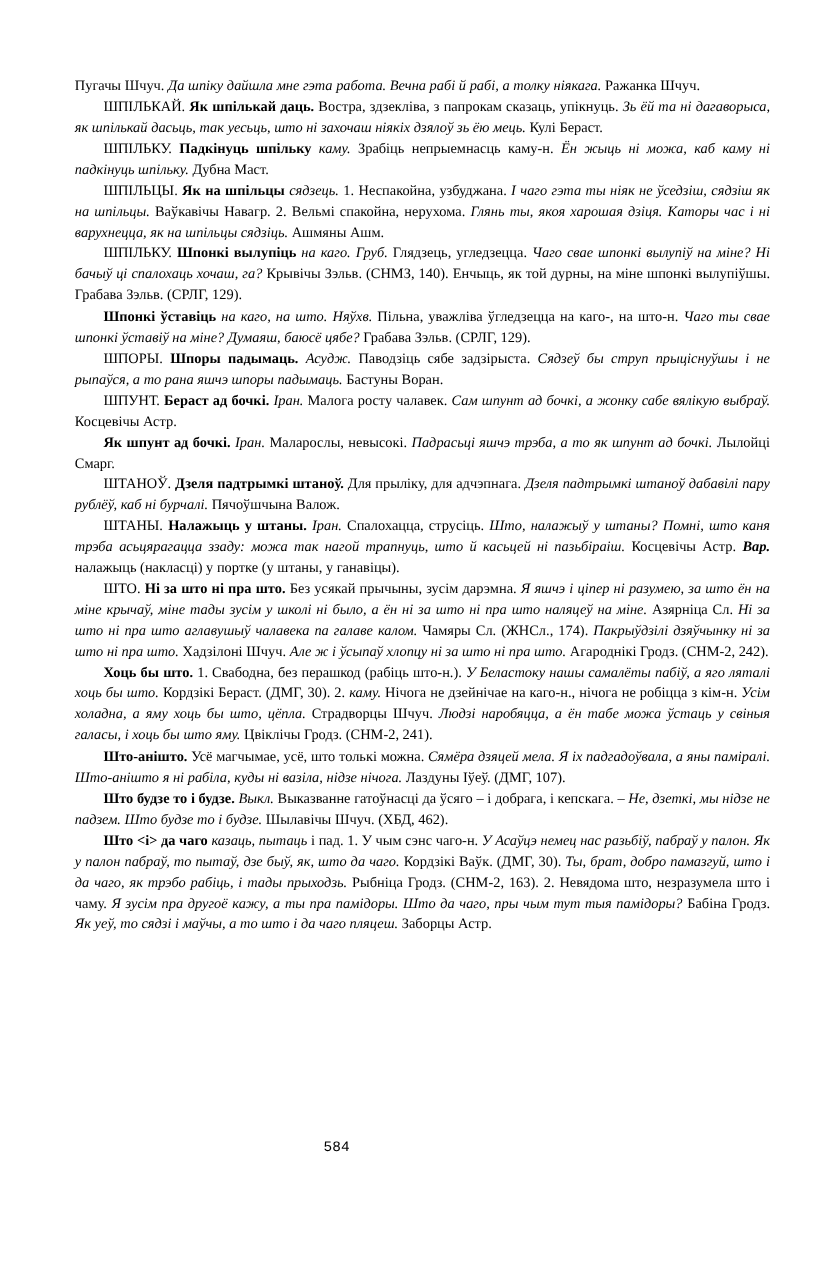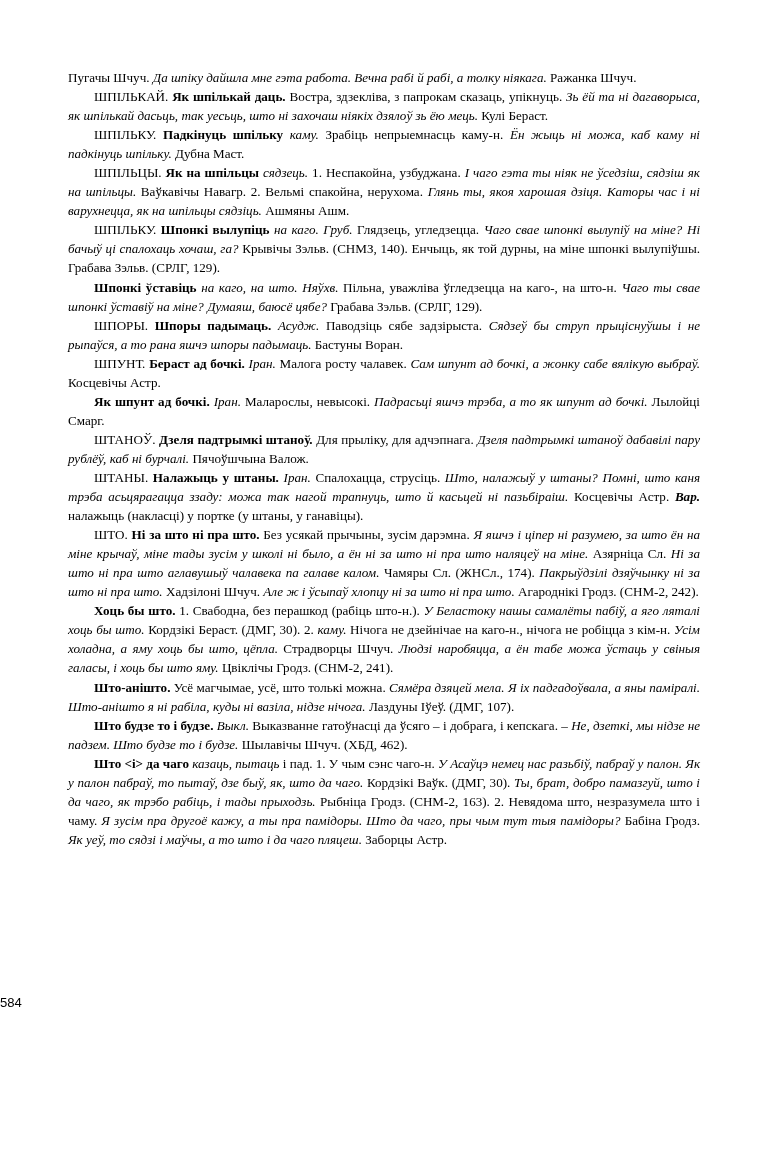--- a/index.html
+++ b/index.html
@@ -48,24 +48,24 @@
     font-style: italic;
   }
   .lbl-bold-italic {
     font-weight: bold;
     font-style: italic;
   }
   .pagenum {
     position: absolute;
     left: 0;
     right: 0;
-    top: 995px;
-    text-align: left;
+    top: 1035px;
+    text-align: center;
     font-size: 13.1px;
-    font-family: Liberation Sans, sans-serif;
+    font-family: Liberation Mono, monospace;
   }
 </style>
 </head>
 <body>
 
 <div class="page">
   <div class="body-text" id="body-text">
       <p class="entry first"><span>Пугачы Шчуч. </span><span class="ex">Да шпіку дайшла мне гэта работа. Вечна рабі й рабі, а толку ніякага. </span><span>Ражанка Шчуч.</span></p>
       <p class="entry"><span>ШПІЛЬКАЙ. </span><span class="ph">Як шпількай даць. </span><span>Востра, здзекліва, з папрокам сказаць, упікнуць. </span><span class="ex">Зь ёй та ні дагаворыса, як шпількай дасьць, так уесьць, што ні захочаш ніякіх дзялоў зь ёю мець. </span><span>Кулі Бераст.</span></p>
       <p class="entry"><span>ШПІЛЬКУ. </span><span class="ph">Падкінуць шпільку </span><span class="ex">каму. </span><span>Зрабіць непрыемнасць каму-н. </span><span class="ex">Ён жыць ні можа, каб каму ні падкінуць шпільку. </span><span>Дубна Маст.</span></p>

